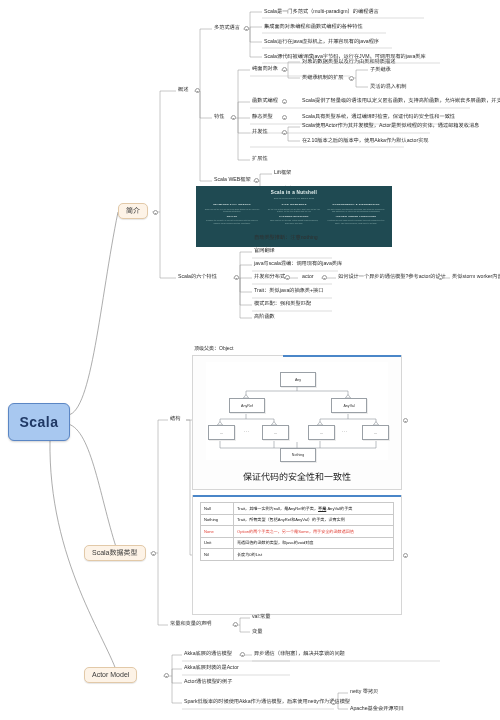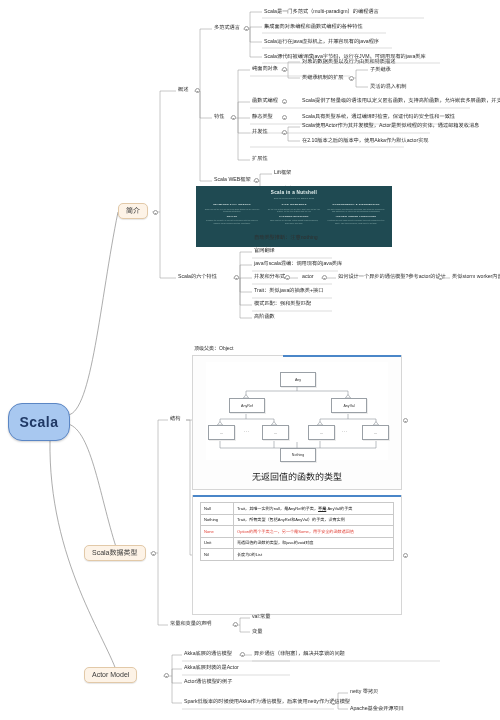--- a/index.html
+++ b/index.html
@@ -11,21 +11,21 @@
     -webkit-font-smoothing:antialiased;
   }
   #canvas{position:absolute;left:0;top:0;width:500px;height:720px;}
   svg.links{position:absolute;left:0;top:0;width:500px;height:720px;pointer-events:none;}
 
   
   .node{position:absolute;white-space:nowrap;line-height:1.15;}
 
   .root{
     left:8px;top:403px;width:60px;height:36px;
-    background:#a8c8f0;border:1px solid #5b86c4;border-radius:14px;
+    background:#a8c8f0;border:1px solid #5b86c4;border-radius:6px;
     box-shadow:0 1px 2px rgba(0,0,0,.18);
     display:flex;align-items:center;justify-content:center;
     font-size:14px;font-weight:bold;color:#1f3864;letter-spacing:.5px;
   }
 
   .branch{
     background:#fdf3e7;border:1px solid #e2c9a8;border-radius:5px;
     padding:3px 7px;font-size:7px;color:#3a3a3a;
     box-shadow:0 1px 1px rgba(0,0,0,.10);
     display:flex;align-items:center;
@@ -344,21 +344,21 @@
       <div class="tnode" style="left:23px;top:36px;width:34px;height:13px;">AnyRef</div>
       <div class="tnode" style="left:125px;top:36px;width:34px;height:13px;">AnyVal</div>
       <div class="tnode" style="left:2px;top:63px;width:25px;height:13px;">...</div>
       <div class="tnode" style="left:56px;top:63px;width:25px;height:13px;">...</div>
       <div class="tnode" style="left:102px;top:63px;width:25px;height:13px;">...</div>
       <div class="tnode" style="left:156px;top:63px;width:25px;height:13px;">...</div>
       <div class="tdots" style="left:38px;top:66px;">...</div>
       <div class="tdots" style="left:136px;top:66px;">...</div>
       <div class="tnode" style="left:74px;top:86px;width:34px;height:12px;">Nothing</div>
     </div>
-    <div class="fig-cap">无返回值的函数的类型</div>
+    <div class="fig-cap">保证代码的安全性和一致性</div>
   </div>
   <div class="toggle" style="left:403px;top:418px;"></div>
 
   <div class="tablebox">
     <div class="topbar"></div>
     <table class="note">
       <tbody>
           <tr>
         <td class="k">Null</td>
         <td><span>Trait，其唯一实例为null，是AnyRef的子类，</span><span class="bold-u">不是</span><span> AnyVal的子类</span></td>

